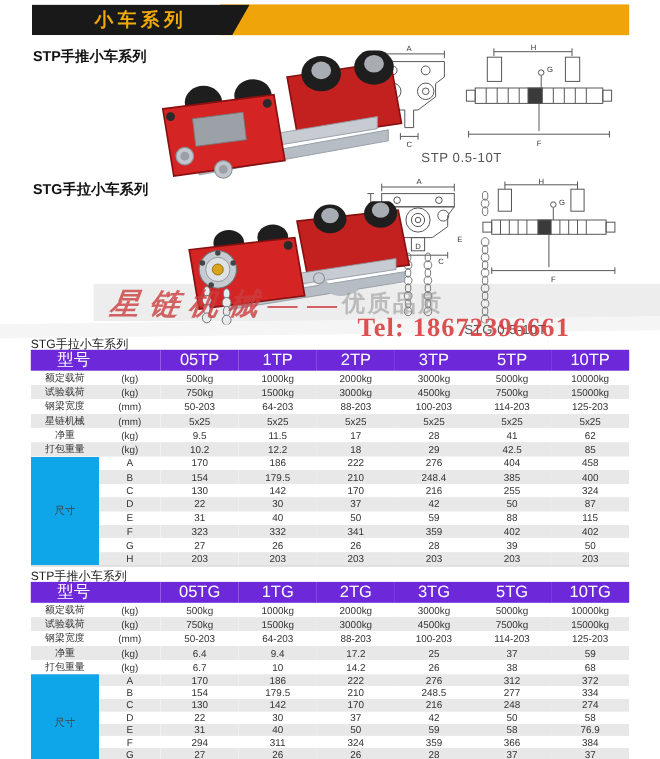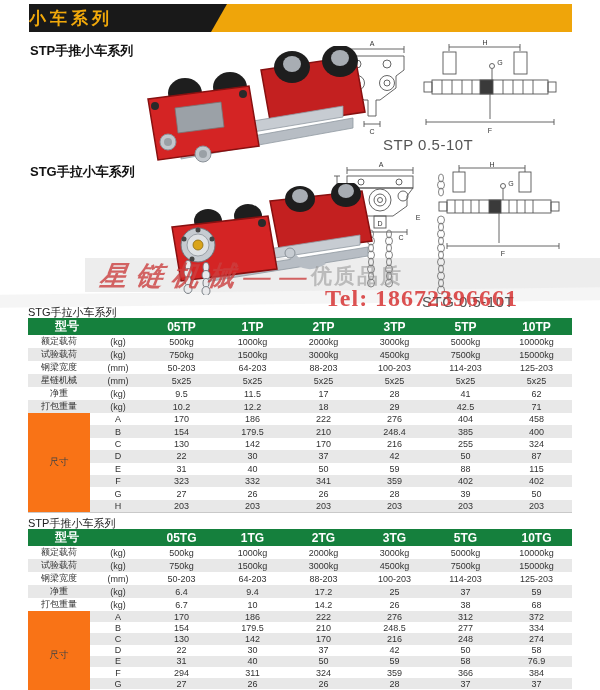--- a/index.html
+++ b/index.html
@@ -4,28 +4,28 @@
 <style>
   *{margin:0;padding:0;box-sizing:border-box}
   html,body{background:#fff}
   body{font-family:"Liberation Sans","DejaVu Sans",sans-serif}
   .page{position:relative;width:600px;height:690px;background:#fff;overflow:hidden}
 
   
   .banner-yellow{position:absolute;left:200px;top:4px;width:372px;height:28px;background:#efa50a;z-index:1}
   .banner-black{position:absolute;left:29px;top:4px;width:198px;height:28px;background:#191919;
     clip-path:polygon(0 0,100% 0,calc(100% - 16px) 100%,0 100%);
-    display:flex;align-items:center;justify-content:flex-start;z-index:2}
+    display:flex;align-items:center;justify-content:center;z-index:2}
   .banner-title{color:#f2a90a;font-size:17px;font-weight:bold;letter-spacing:4px}
 
   .sec-heading{position:absolute;font-size:13px;font-weight:bold;color:#111;z-index:2}
   #stp-heading{left:30px;top:42px}
   #stg-heading{left:30px;top:163px}
 
-  .caption{position:absolute;font-size:15px;color:#555;letter-spacing:.5px;z-index:2}
+  .caption{position:absolute;font-size:12px;color:#555;letter-spacing:.5px;z-index:2}
   #stp-caption{left:383px;top:136px}
   #stg-caption{left:422px;top:293px}
 
   svg.art{position:absolute}
   #stp-render{left:135px;top:46px;z-index:2}
   #stp-drawing{left:330px;top:40px;z-index:1}
   #stg-render{left:150px;top:183px;z-index:3}
   #stg-drawing{left:333px;top:162px;z-index:2}
 
   
@@ -43,27 +43,27 @@
 
   
   .tbl-title{position:absolute;left:28px;font-size:11px;color:#222;z-index:2}
   #t1-title{top:305px}
   #t2-title{top:516px}
   table.spec{position:absolute;left:28px;width:544px;border-collapse:collapse;table-layout:fixed;
     font-size:9px;color:#333;text-align:center;z-index:2;border-bottom:1px solid #c9c9c9}
   #table1{top:318px}
   #table2{top:529px}
   .c-label{width:62px}.c-unit{width:56px}.c-data{width:71px}
-  table.spec thead th{background:#15803d;color:#fff;font-size:12px;font-weight:bold;height:13px;padding:0}
+  table.spec thead th{background:#6d28d9;color:#fff;font-size:15px;font-weight:normal;height:13px;padding:0}
   table.spec th.model{padding-right:40px}
   #table1 tbody tr{height:12.4px}
   #table2 tbody tr{height:11.2px}
   table.spec td{padding:0;white-space:nowrap;overflow:hidden}
   table.spec tbody tr:nth-child(even){background:#e8e8e8}
-  table.spec td.size-cell{background:#f97316;font-size:9.5px;color:#444}
+  table.spec td.size-cell{background:#0ea5e9;font-size:9.5px;color:#444}
 
   .dim-text{font-family:"Liberation Sans","DejaVu Sans",sans-serif}
 </style>
 </head>
 <body>
 
 <div class="page">
 
   <div class="banner-yellow"></div>
   <div class="banner-black">
@@ -384,21 +384,21 @@
           <td>62</td>
         </tr>
         <tr>
           <td>打包重量</td>
           <td>(kg)</td>
           <td>10.2</td>
           <td>12.2</td>
           <td>18</td>
           <td>29</td>
           <td>42.5</td>
-          <td>71</td>
+          <td>85</td>
         </tr>
         <tr>
           <td class="size-cell" rowspan="8">尺寸</td>
           <td>A</td>
           <td>170</td>
           <td>186</td>
           <td>222</td>
           <td>276</td>
           <td>404</td>
           <td>458</td>

